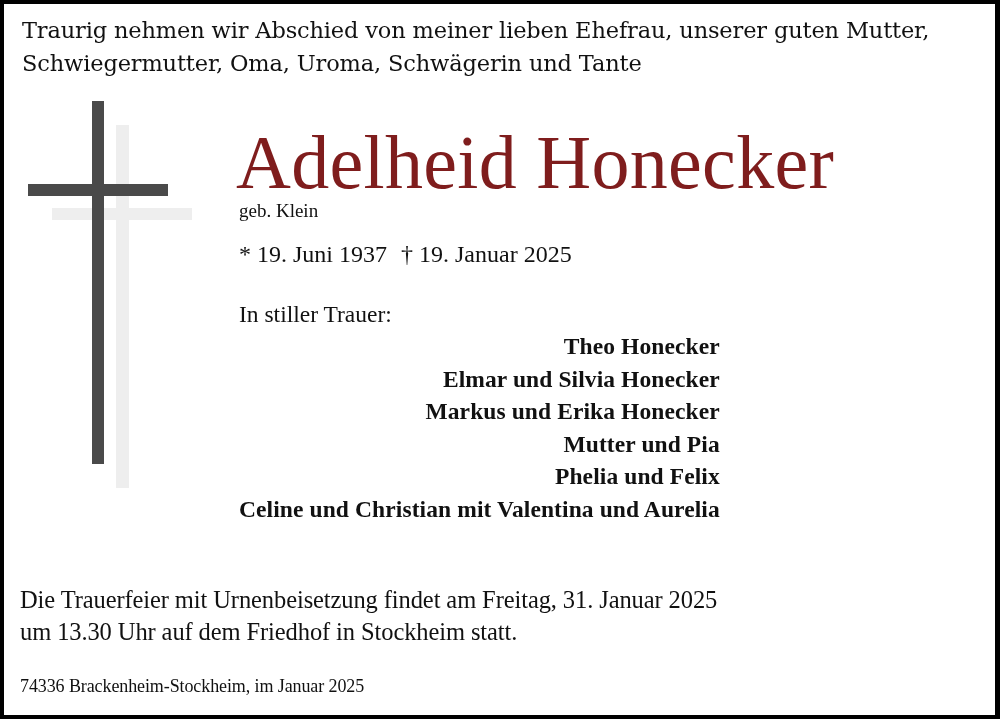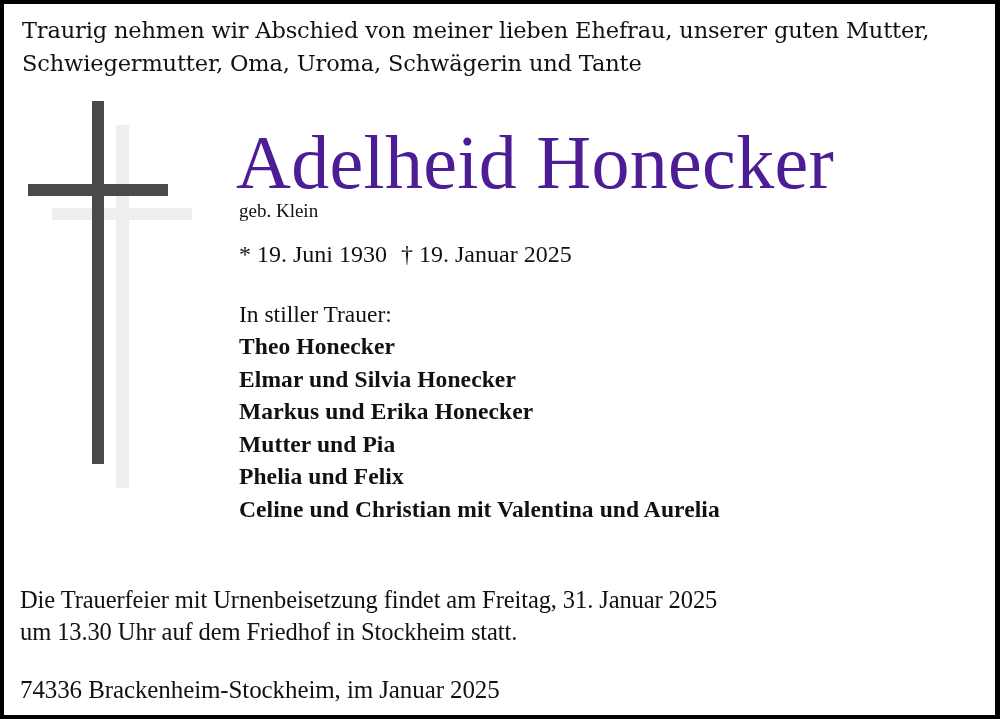--- a/index.html
+++ b/index.html
@@ -48,21 +48,21 @@
     .cd-h { left: 28px; top: 184px; width: 140px; height: 12px; }
     .cs-v { left: 116px; top: 125px; width: 13px; height: 363px; }
     .cs-h { left: 52px; top: 208px; width: 140px; height: 12px; }
 
     .name {
       left: 236px;
       top: 124px;
       font-family: "Liberation Serif", "DejaVu Serif", serif;
       font-size: 76px;
       letter-spacing: 0.3px;
-      color: #4c1d95;
+      color: #7f1d1d;
     }
     .maiden {
       left: 239px;
       top: 201px;
       font-family: "Liberation Serif", serif;
       font-size: 19px;
     }
     .dates {
       left: 239px;
       top: 242px;
@@ -85,36 +85,37 @@
       list-style: none;
     }
     .mourners li {
       font-family: "Liberation Serif", serif;
       font-weight: bold;
       font-size: 23.5px;
       height: 32.6px;
       line-height: 1;
       white-space: nowrap;
       letter-spacing: 0.1px;
+      text-align: right;
     }
 
     .ceremony {
       left: 20px;
       font-family: "Liberation Serif", serif;
       font-size: 24.5px;
       letter-spacing: -0.1px;
     }
     .ceremony.l1 { top: 588px; }
     .ceremony.l2 { top: 620px; }
 
     .place {
       left: 20px;
       top: 677px;
       font-family: "Liberation Serif", serif;
-      font-size: 25px;
+      font-size: 18px;
       letter-spacing: -0.1px;
     }
   </style>
 </head>
 <body>
 
 <div class="frame"></div>
 
 <div class="text intro l1">Traurig nehmen wir Abschied von meiner lieben Ehefrau, unserer guten Mutter,</div>
 <div class="text intro l2">Schwiegermutter, Oma, Uroma, Schwägerin und Tante</div>
@@ -122,21 +123,21 @@
 <div>
   <div class="bar cross-shadow cs-v"></div>
   <div class="bar cross-shadow cs-h"></div>
   <div class="bar cross-dark cd-v"></div>
   <div class="bar cross-dark cd-h"></div>
 </div>
 
 <div class="text name">Adelheid Honecker</div>
 <div class="text maiden">geb. Klein</div>
 <div class="text dates">
-  <span>* 19. Juni 1930</span><span class="gap"></span><span>† 19. Januar 2025</span>
+  <span>* 19. Juni 1937</span><span class="gap"></span><span>† 19. Januar 2025</span>
 </div>
 
 <div class="text mourn-label">In stiller Trauer:</div>
 <ul class="mourners">
   <li>Theo Honecker</li>
   <li>Elmar und Silvia Honecker</li>
   <li>Markus und Erika Honecker</li>
   <li>Mutter und Pia</li>
   <li>Phelia und Felix</li>
   <li>Celine und Christian mit Valentina und Aurelia</li>

